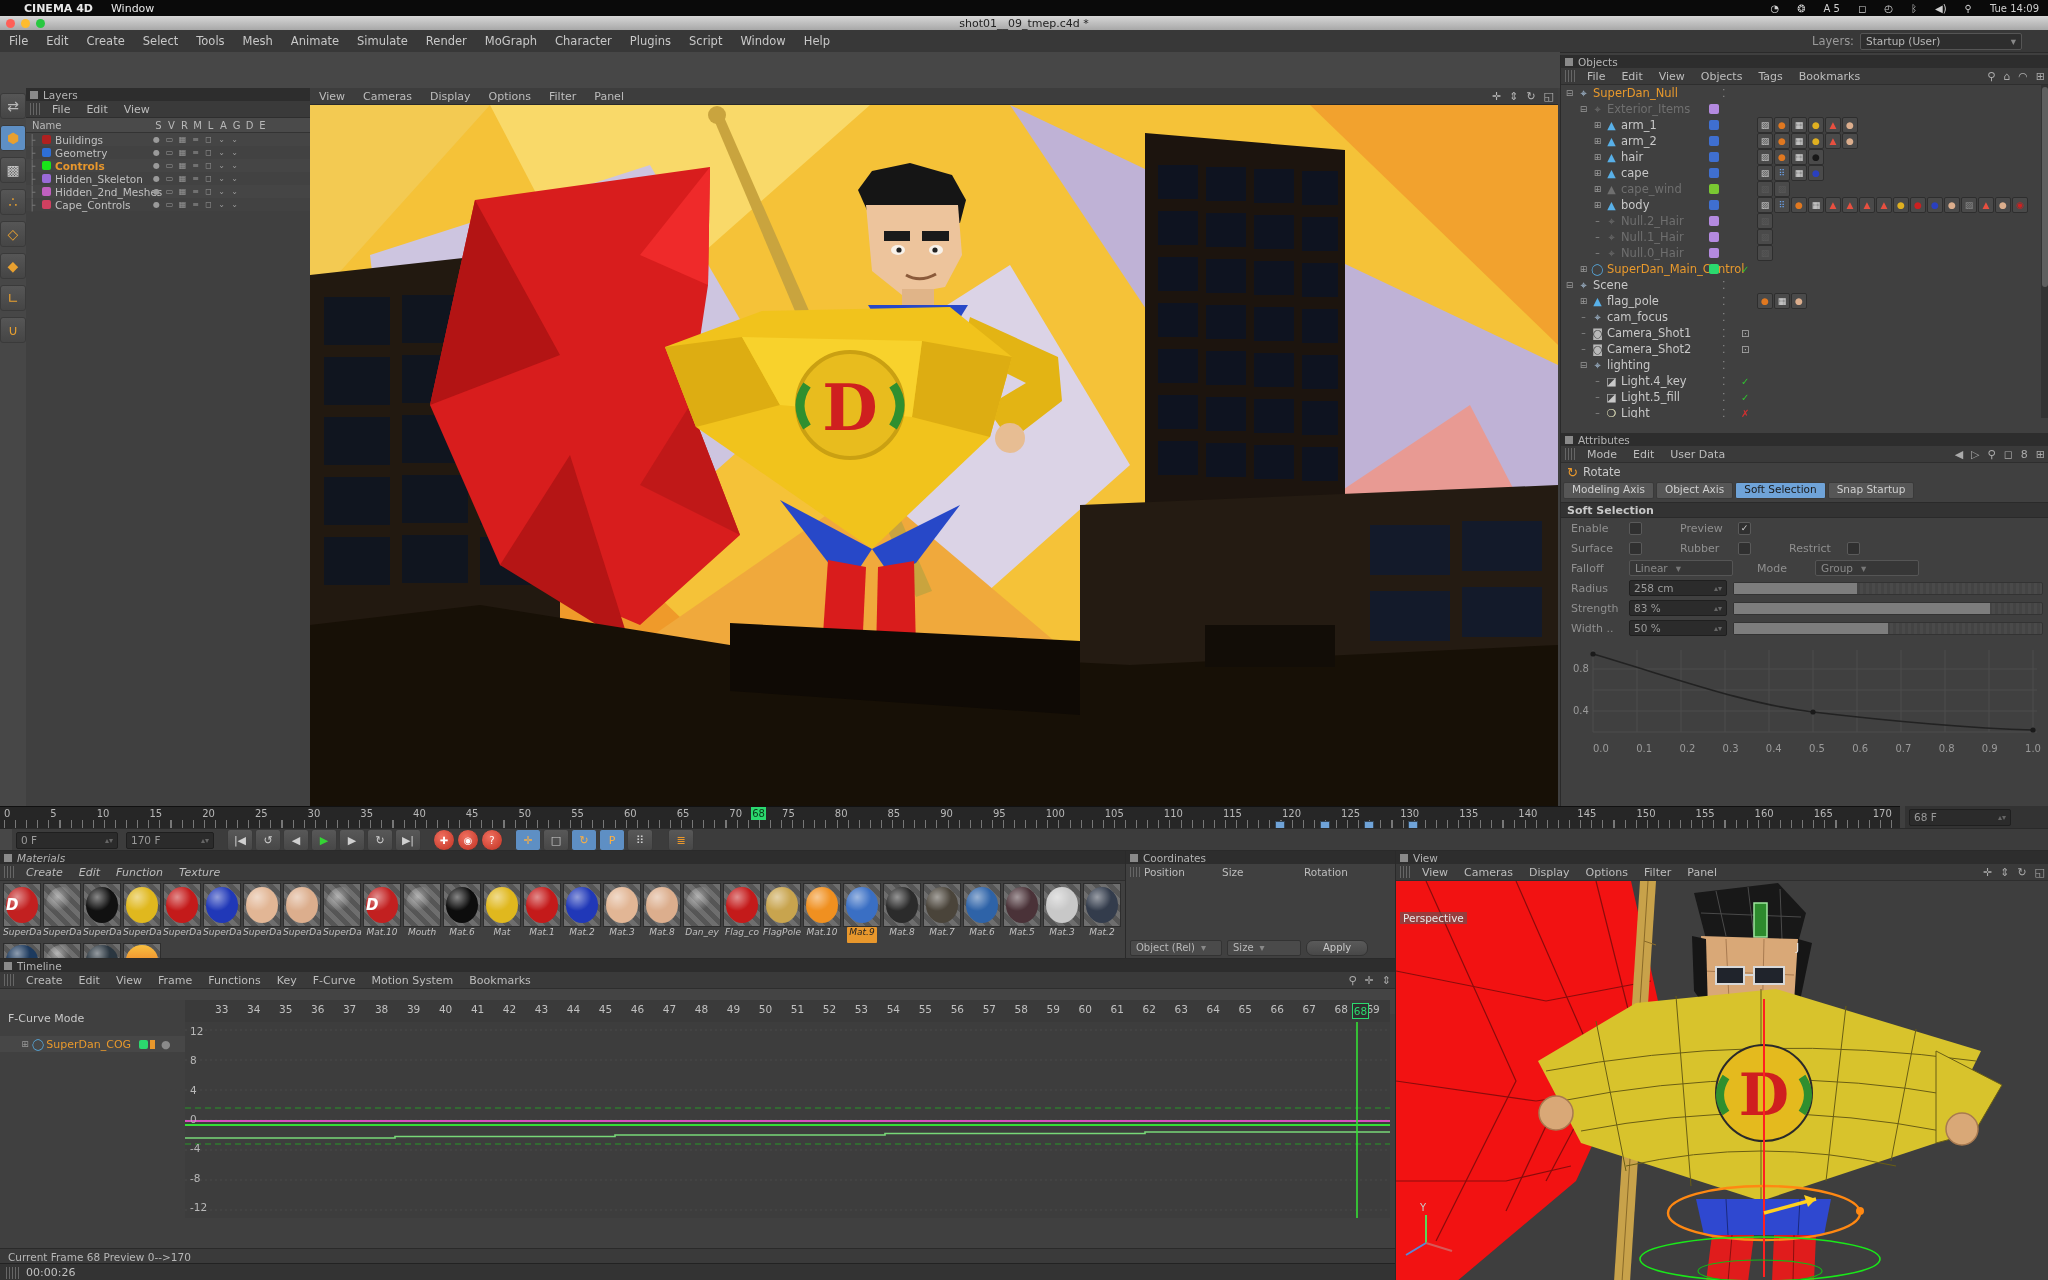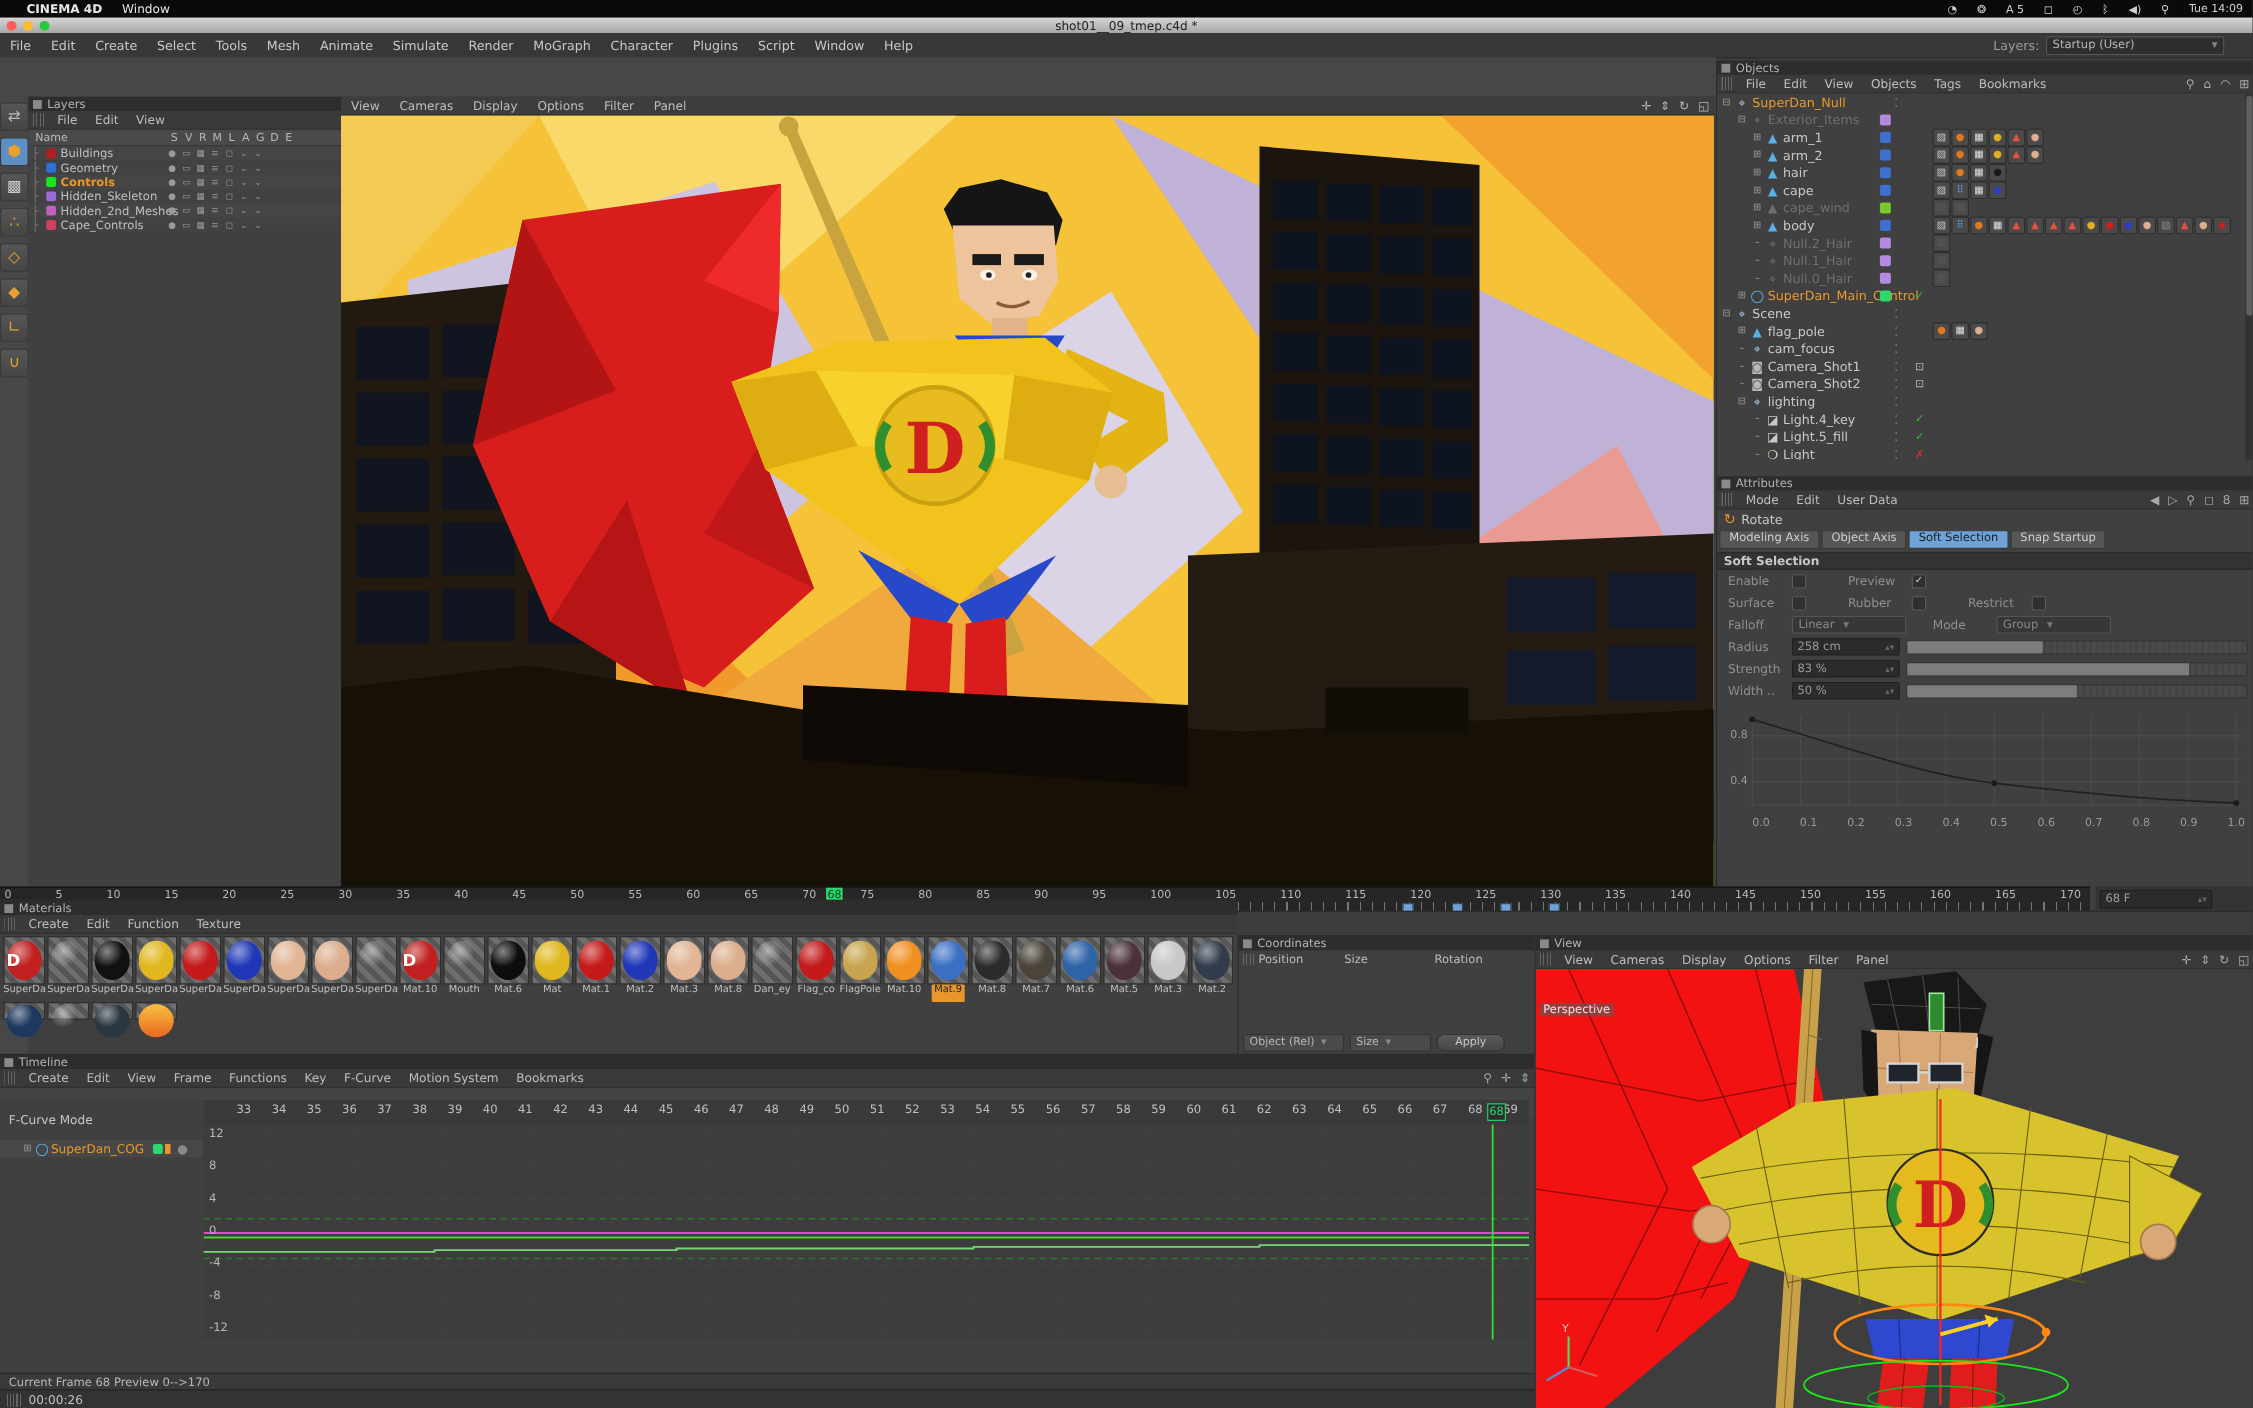--- a/index.html
+++ b/index.html
@@ -105,21 +105,21 @@
   #powerrow{left:12px;top:828px;width:2048px;height:22px;background:#3c3c3c;border-top:1px solid #2a2a2a;display:flex;align-items:center;}
   .ffield{width:92px;height:15px;background:#2b2b2b;border:1px solid #1f1f1f;border-radius:2px;color:#9a9a9a;font-size:10.5px;padding:0 4px;display:flex;align-items:center;margin:0 4px;}
   .ffield .stp{margin-left:auto;color:#666;font-size:8px;}
   #pslider{width:1390px;height:16px;background:linear-gradient(#8a8a8a,#6f6f6f);border:1px solid #2a2a2a;border-radius:3px;display:flex;align-items:center;font-size:10px;color:#d8d8d8;padding:0 6px;}
   #pslider .r{margin-left:auto;}
   .trbtn{width:24px;height:20px;margin:0 1px;background:linear-gradient(#585858,#474747);border:1px solid #3a3a3a;border-radius:3px;display:flex;align-items:center;justify-content:center;font-size:11px;color:#cfcfcf;}
   .trbtn.green{color:#35d435;}
   .trbtn.rec{border-radius:50%;width:20px;background:radial-gradient(circle at 40% 35%,#f07060,#c03020);color:#fff;font-size:10px;}
   .trbtn.on{background:#5e8fc4;color:#ffb040;}
   
-  #materials{left:0;top:818px;width:1125px;height:108px;background:#404040;border-top:1px solid #2a2a2a;}
+  #materials{left:0;top:850px;width:1125px;height:108px;background:#404040;border-top:1px solid #2a2a2a;font-style:italic;}
   #matgrid{display:flex;padding:2px 0 0 2px;}
   .mat{width:40px;display:flex;flex-direction:column;align-items:center;}
   .mthumb{width:36px;height:42px;border:1px solid #2e2e2e;background:repeating-linear-gradient(45deg,#6e6e6e 0 5px,#565656 5px 10px);display:flex;align-items:center;justify-content:center;}
   .msphere{width:32px;height:36px;border-radius:50%;background:radial-gradient(circle at 35% 28%,rgba(255,255,255,.5),rgba(255,255,255,0) 42%);}
   .mlab{font-size:9px;color:#c0c0c0;max-width:38px;overflow:hidden;white-space:nowrap;height:16px;line-height:11px;padding:0 2px;}
   .mlab.sel{background:#e8972c;color:#222;border-radius:1px;}
   .mdl{color:#fff;font-weight:bold;font-size:15px;text-align:center;line-height:36px;}
   
   #coords{left:1125px;top:850px;width:270px;height:108px;background:#404040;border-left:1px solid #2a2a2a;border-top:1px solid #2a2a2a;}
   #coords .hdr{display:flex;font-size:10.5px;color:#bdbdbd;height:15px;align-items:center;}

